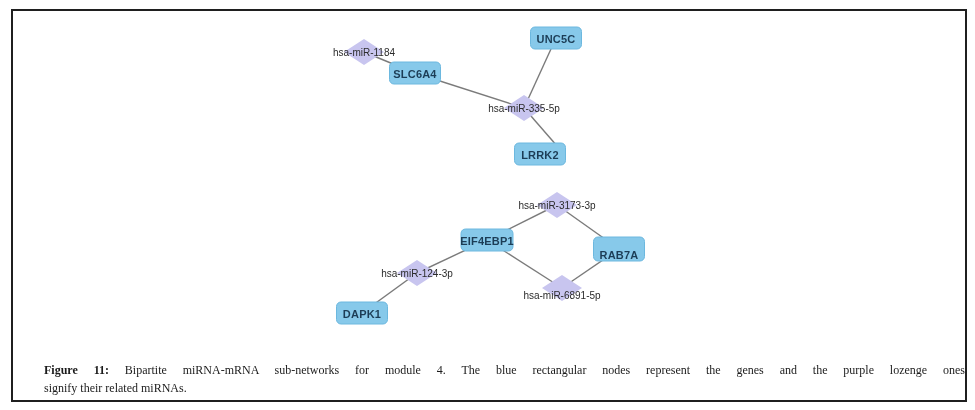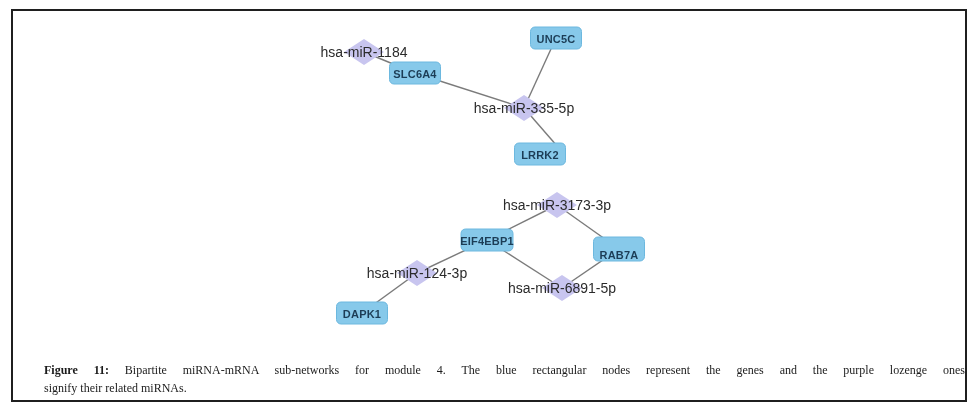--- a/index.html
+++ b/index.html
@@ -68,21 +68,21 @@
     left: 0;
     top: 0;
     width: 100%;
     height: 100%;
     background: #C8C5EF;
     clip-path: polygon(50% 0%, 100% 50%, 50% 100%, 0% 50%);
   }
   .mirna-label {
     position: relative;
     z-index: 1;
-    font-size: 14px;
+    font-size: 10px;
     color: #2b2b2b;
     white-space: nowrap;
   }
   .caption {
     position: absolute;
     left: 28px;
     top: 346px;
     width: 921px;
     margin: 16px;
     font-family: "Liberation Serif", serif;
@@ -149,21 +149,21 @@
   <div class="node gene-node" style="left:487px; top:240px; width:53px;text-align:right;">
     <span class="gene-label">EIF4EBP1</span>
   </div>
   <div class="node gene-node" style="left:619px; top:249px; height:25px;align-items:flex-end;">
     <span class="gene-label">RAB7A</span>
   </div>
   <div class="node mirna-node" style="left:417px; top:273px;">
     <div class="lozenge"></div>
     <span class="mirna-label">hsa-miR-124-3p</span>
   </div>
-  <div class="node mirna-node" style="left:562px; top:288px;">
+  <div class="node mirna-node" style="left:562px; top:288px;align-items:flex-end;">
     <div class="lozenge"></div>
     <span class="mirna-label">hsa-miR-6891-5p</span>
   </div>
   <div class="node gene-node" style="left:362px; top:313px;">
     <span class="gene-label">DAPK1</span>
   </div>
 
   <p class="caption">
     <span class="caption-line1"><strong>Figure 11:</strong> <span>Bipartite miRNA-mRNA sub-networks for module 4. The blue rectangular nodes represent the genes and the purple lozenge ones</span></span>
     <span class="caption-line2">signify their related miRNAs.</span>

